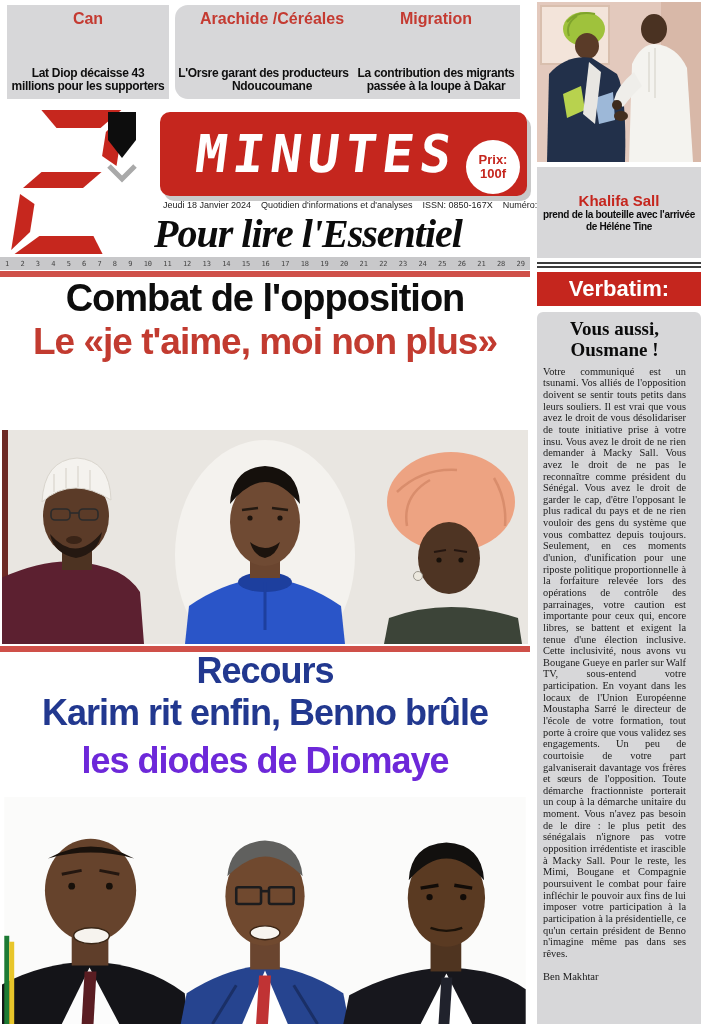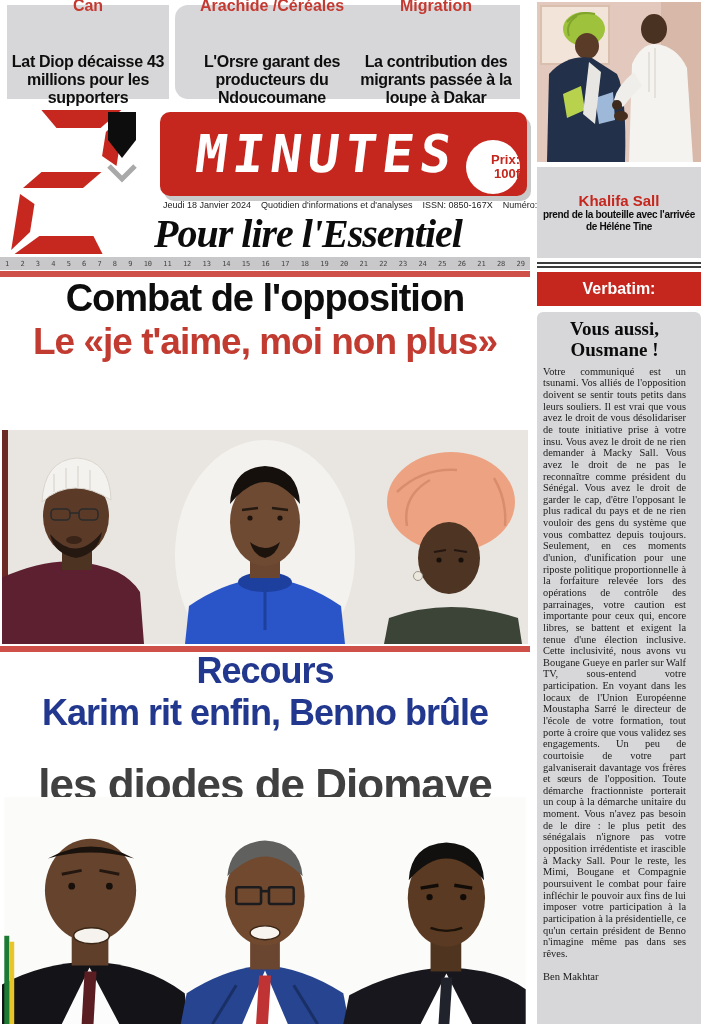--- a/index.html
+++ b/index.html
@@ -9,41 +9,41 @@
     background:#ffffff; overflow:hidden;
     font-family:"Liberation Sans", sans-serif;
   }
   
   .teaser {
     position:absolute; top:5px; height:94px; background:#d7d7d9;
     display:flex; flex-direction:column; justify-content:center; align-items:center;
     text-align:center; padding:2px 3px;gap:38px;
   }
   .teaser .kicker { color:#c43a31; font-weight:bold; font-size:16px; line-height:1.15; }
-  .teaser .t-title { color:#0e0e0e; font-weight:bold; font-size:16px; line-height:1.13; letter-spacing:-0.3px; }
+  .teaser .t-title { color:#0e0e0e; font-weight:bold; font-size:12px; line-height:1.13; letter-spacing:-0.3px; }
   .teaser1 { left:7px;  width:162px; }
   .teaser2 { left:175px; width:194px;border-radius:13px; }
   .teaser3 { left:352px; width:168px; }
 
   
   .logo-svg { position:absolute; left:2px; top:106px; }
   .mast-box {
     position:absolute; left:160px; top:112px; width:367px; height:84px;
     background:#c5261e; border-radius:10px; box-shadow:4px 5px 0 #c9c9c9;
     display:flex; align-items:center; justify-content:center;
   }
   .mast-word {
     color:#ffffff; font-family:"DejaVu Sans Mono", monospace; font-weight:bold;
     font-size:52px; letter-spacing:6px; transform:skewX(-7deg);
     margin-right:34px; line-height:1;
   }
   .price-circle {
     position:absolute; left:466px; top:140px; width:54px; height:54px;
     background:#ffffff; border-radius:50%;
-    display:flex; flex-direction:column; align-items:flex-end; justify-content:center;
+    display:flex; flex-direction:column; align-items:center; justify-content:center;
     z-index:3;
   }
   .price-circle span { color:#c5261e; font-weight:bold; font-size:13px; line-height:1.1; }
   .dateline {
     position:absolute; left:158px; top:200px; width:369px; text-align:center;
     font-family:Liberation Sans, sans-serif; font-size:9px; color:#222; white-space:nowrap;
   }
   .dateline span { margin:0 5px; }
   .slogan {
     position:absolute; left:88px; top:210px; width:440px; text-align:center;
@@ -58,21 +58,21 @@
   .red-divider { position:absolute; left:0; width:530px; height:6px; background:#cf5049; }
   .divider1 { top:271px; } .divider2 { top:646px; }
 
   
   .headline { position:absolute; left:0; width:530px; text-align:center; font-weight:bold; letter-spacing:-1px; }
   .lead-kicker   { top:277px; font-size:38px; color:#0d0d0d; }
   .lead-line1    { top:321px; font-size:37px; color:#c23b30; }
   .lead-line2    { top:371px; font-size:37px; color:#c23b30; }
   .second-kicker { top:650px; font-size:36px; color:#22388f; }
   .second-line1  { top:692px; font-size:36px; color:#22388f; }
-  .second-line2  { top:760px; font-size:44px; color:#404040; }
+  .second-line2  { top:740px; font-size:36px; color:#6d28d9; }
 
   
   .photo1 { position:absolute; left:2px; top:430px; width:526px; height:214px; }
   .photo2 { position:absolute; left:2px; top:797px; width:526px; height:227px; }
   .side-photo { position:absolute; left:537px; top:2px; width:164px; height:160px; }
 
   
   .side-brief {
     position:absolute; left:537px; top:167px; width:164px; height:91px;
     background:#d7d7d9; display:flex; flex-direction:column; justify-content:center;
@@ -81,21 +81,21 @@
   .side-brief .name { color:#c5261e; font-weight:bold; font-size:15px; line-height:1.15; }
   .side-brief .b-title { color:#0d0d0d; font-weight:bold; font-size:10px; line-height:1.18; letter-spacing:-0.3px; }
   .side-rule {
     position:absolute; left:537px; top:262px; width:164px; height:6px;
     border-top:2px solid #3c3c3c; border-bottom:2px solid #3c3c3c;
   }
   .verbatim-box {
     position:absolute; left:537px; top:272px; width:164px; height:34px;
     background:#c5261e; display:flex; align-items:center; justify-content:center;
   }
-  .verbatim-box .v-label { color:#fff; font-weight:bold; font-size:16px; letter-spacing:0; }
+  .verbatim-box .v-label { color:#fff; font-weight:bold; font-size:22px; letter-spacing:0; }
   .article {
     position:absolute; left:537px; top:312px; width:164px; height:712px;
     background:#d7d7d9; border-radius:6px 6px 0 0; padding:5px 15px 0 6px;
     font-family:"Liberation Serif", serif;
   }
   .article h3 { text-align:center; font-size:19px; line-height:1.1; color:#0b0b0b; margin:2px 0 5px 0; }
   .article .body {
     font-size:10.4px; line-height:1.12; text-align:justify; color:#1a1a1a;
     hyphens:auto; -webkit-hyphens:auto; word-spacing:-0.2px;
   }

